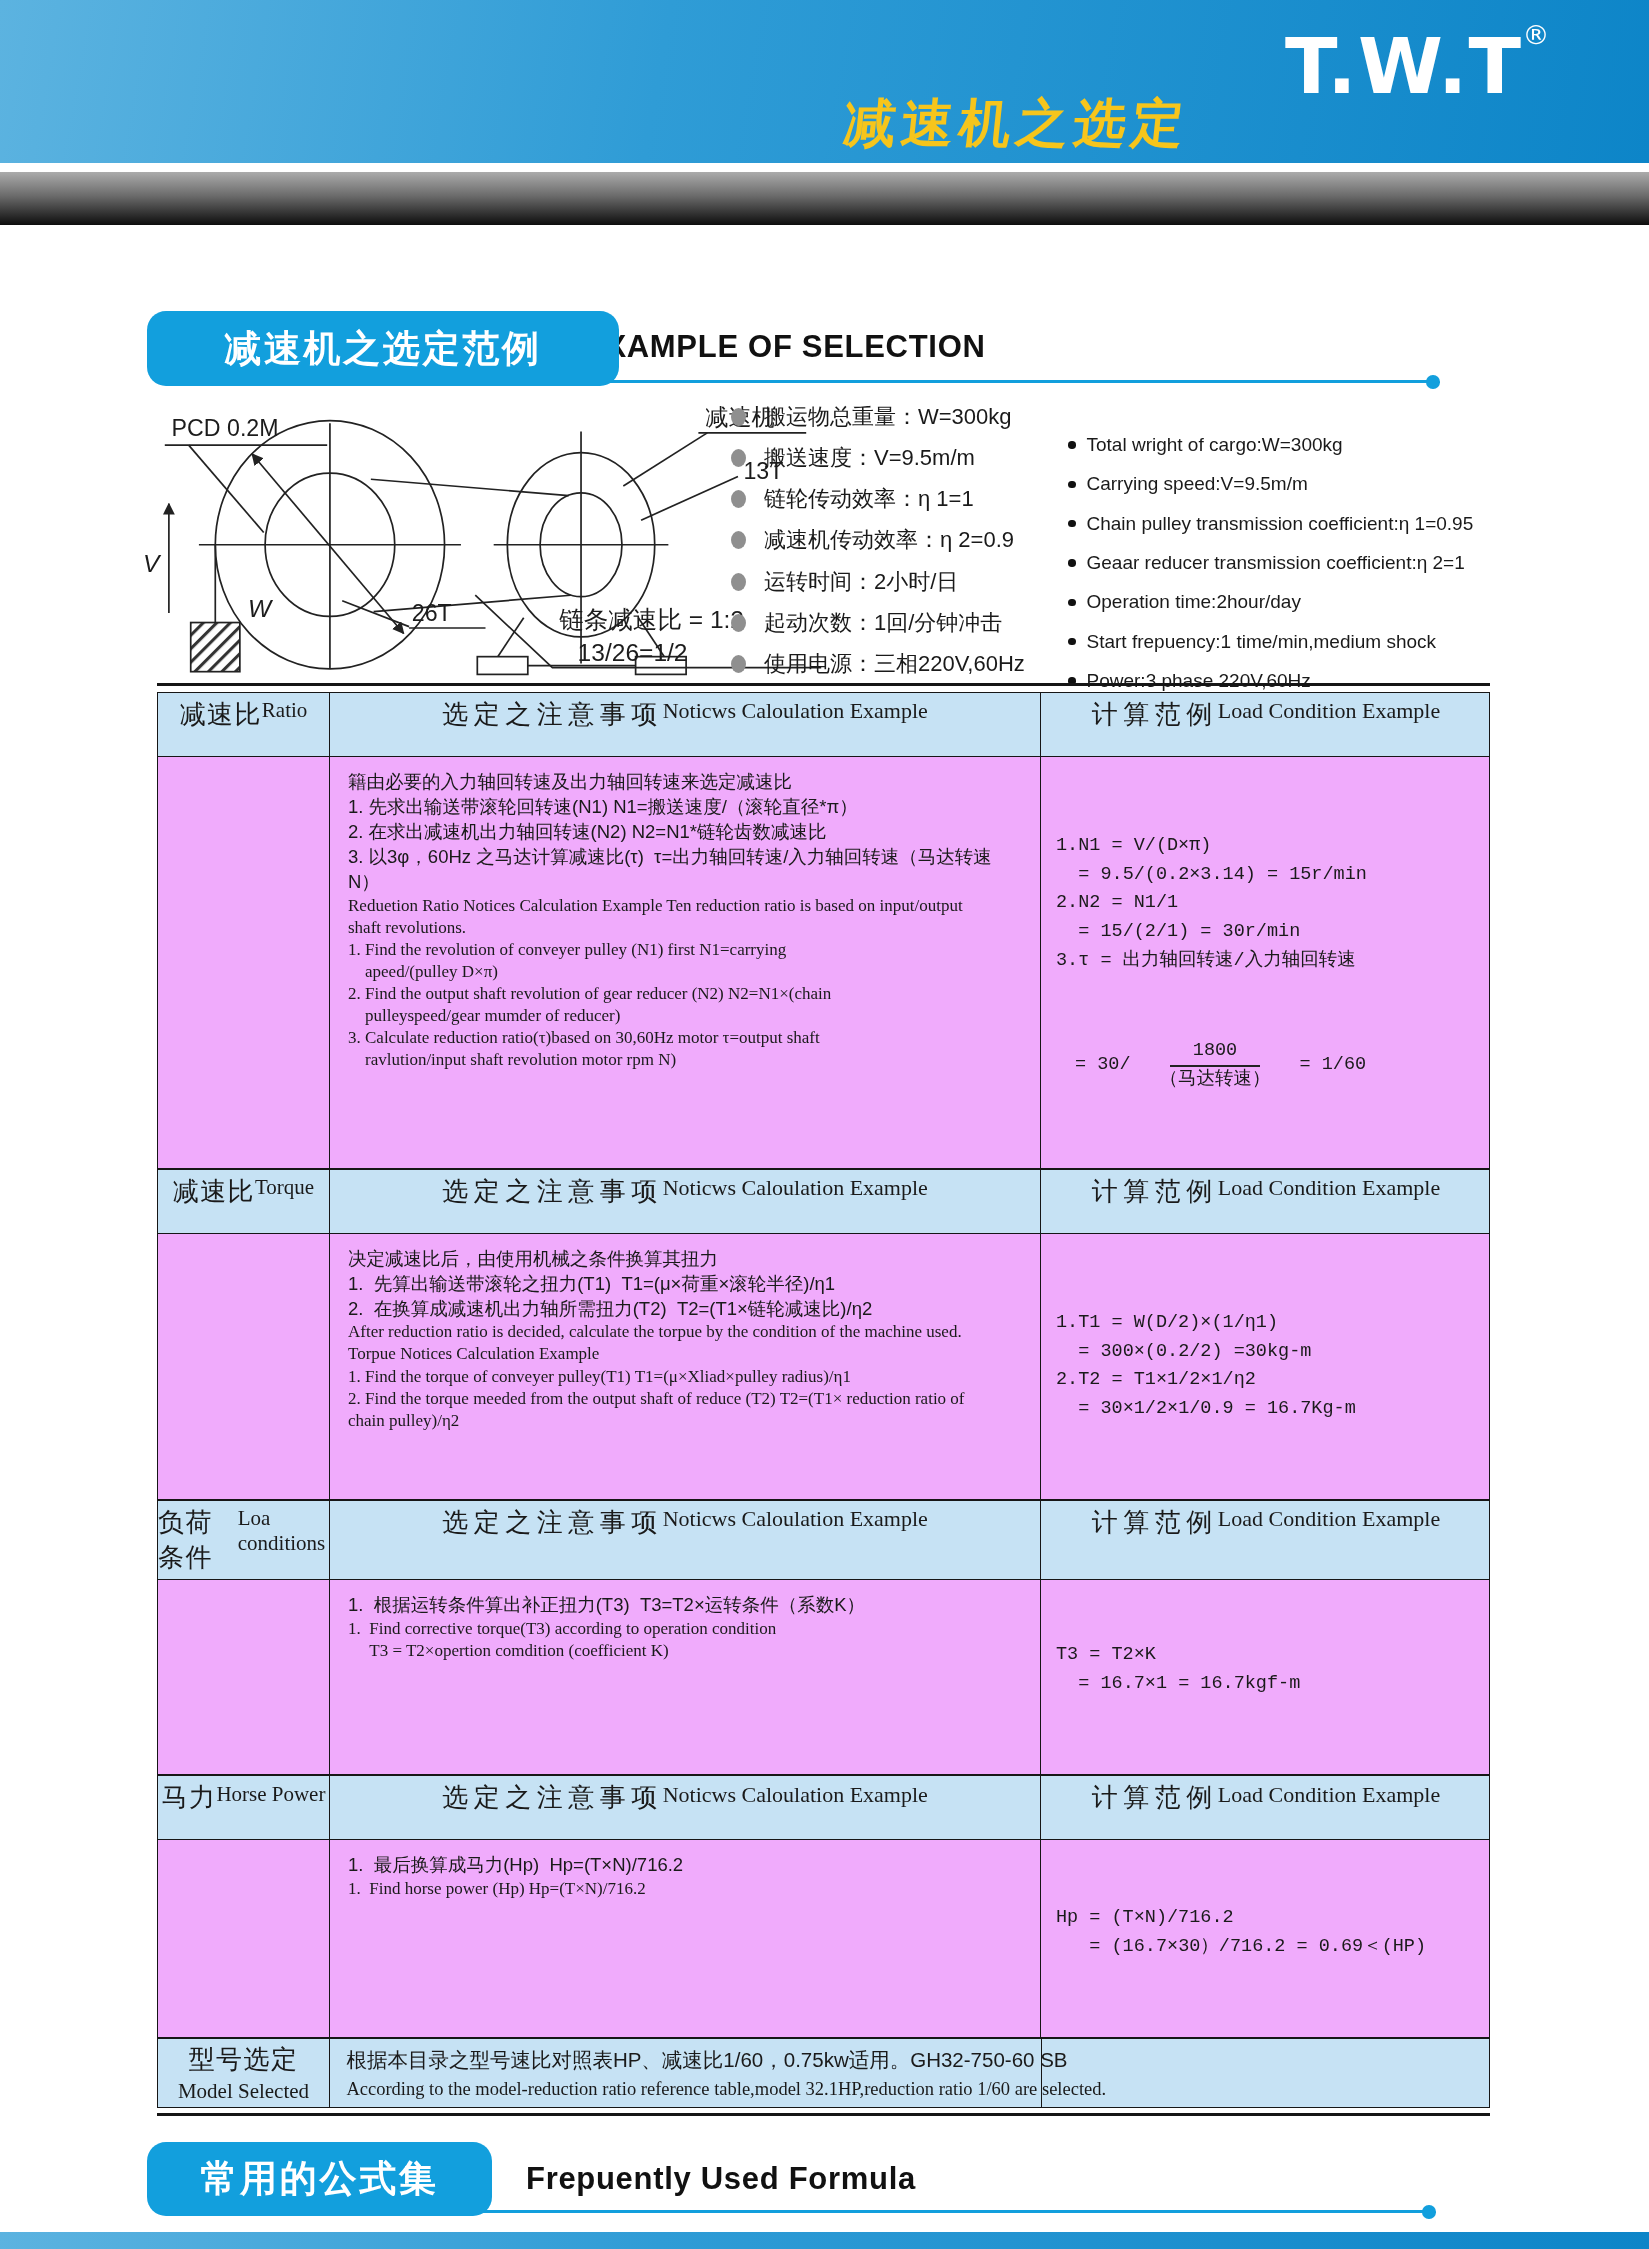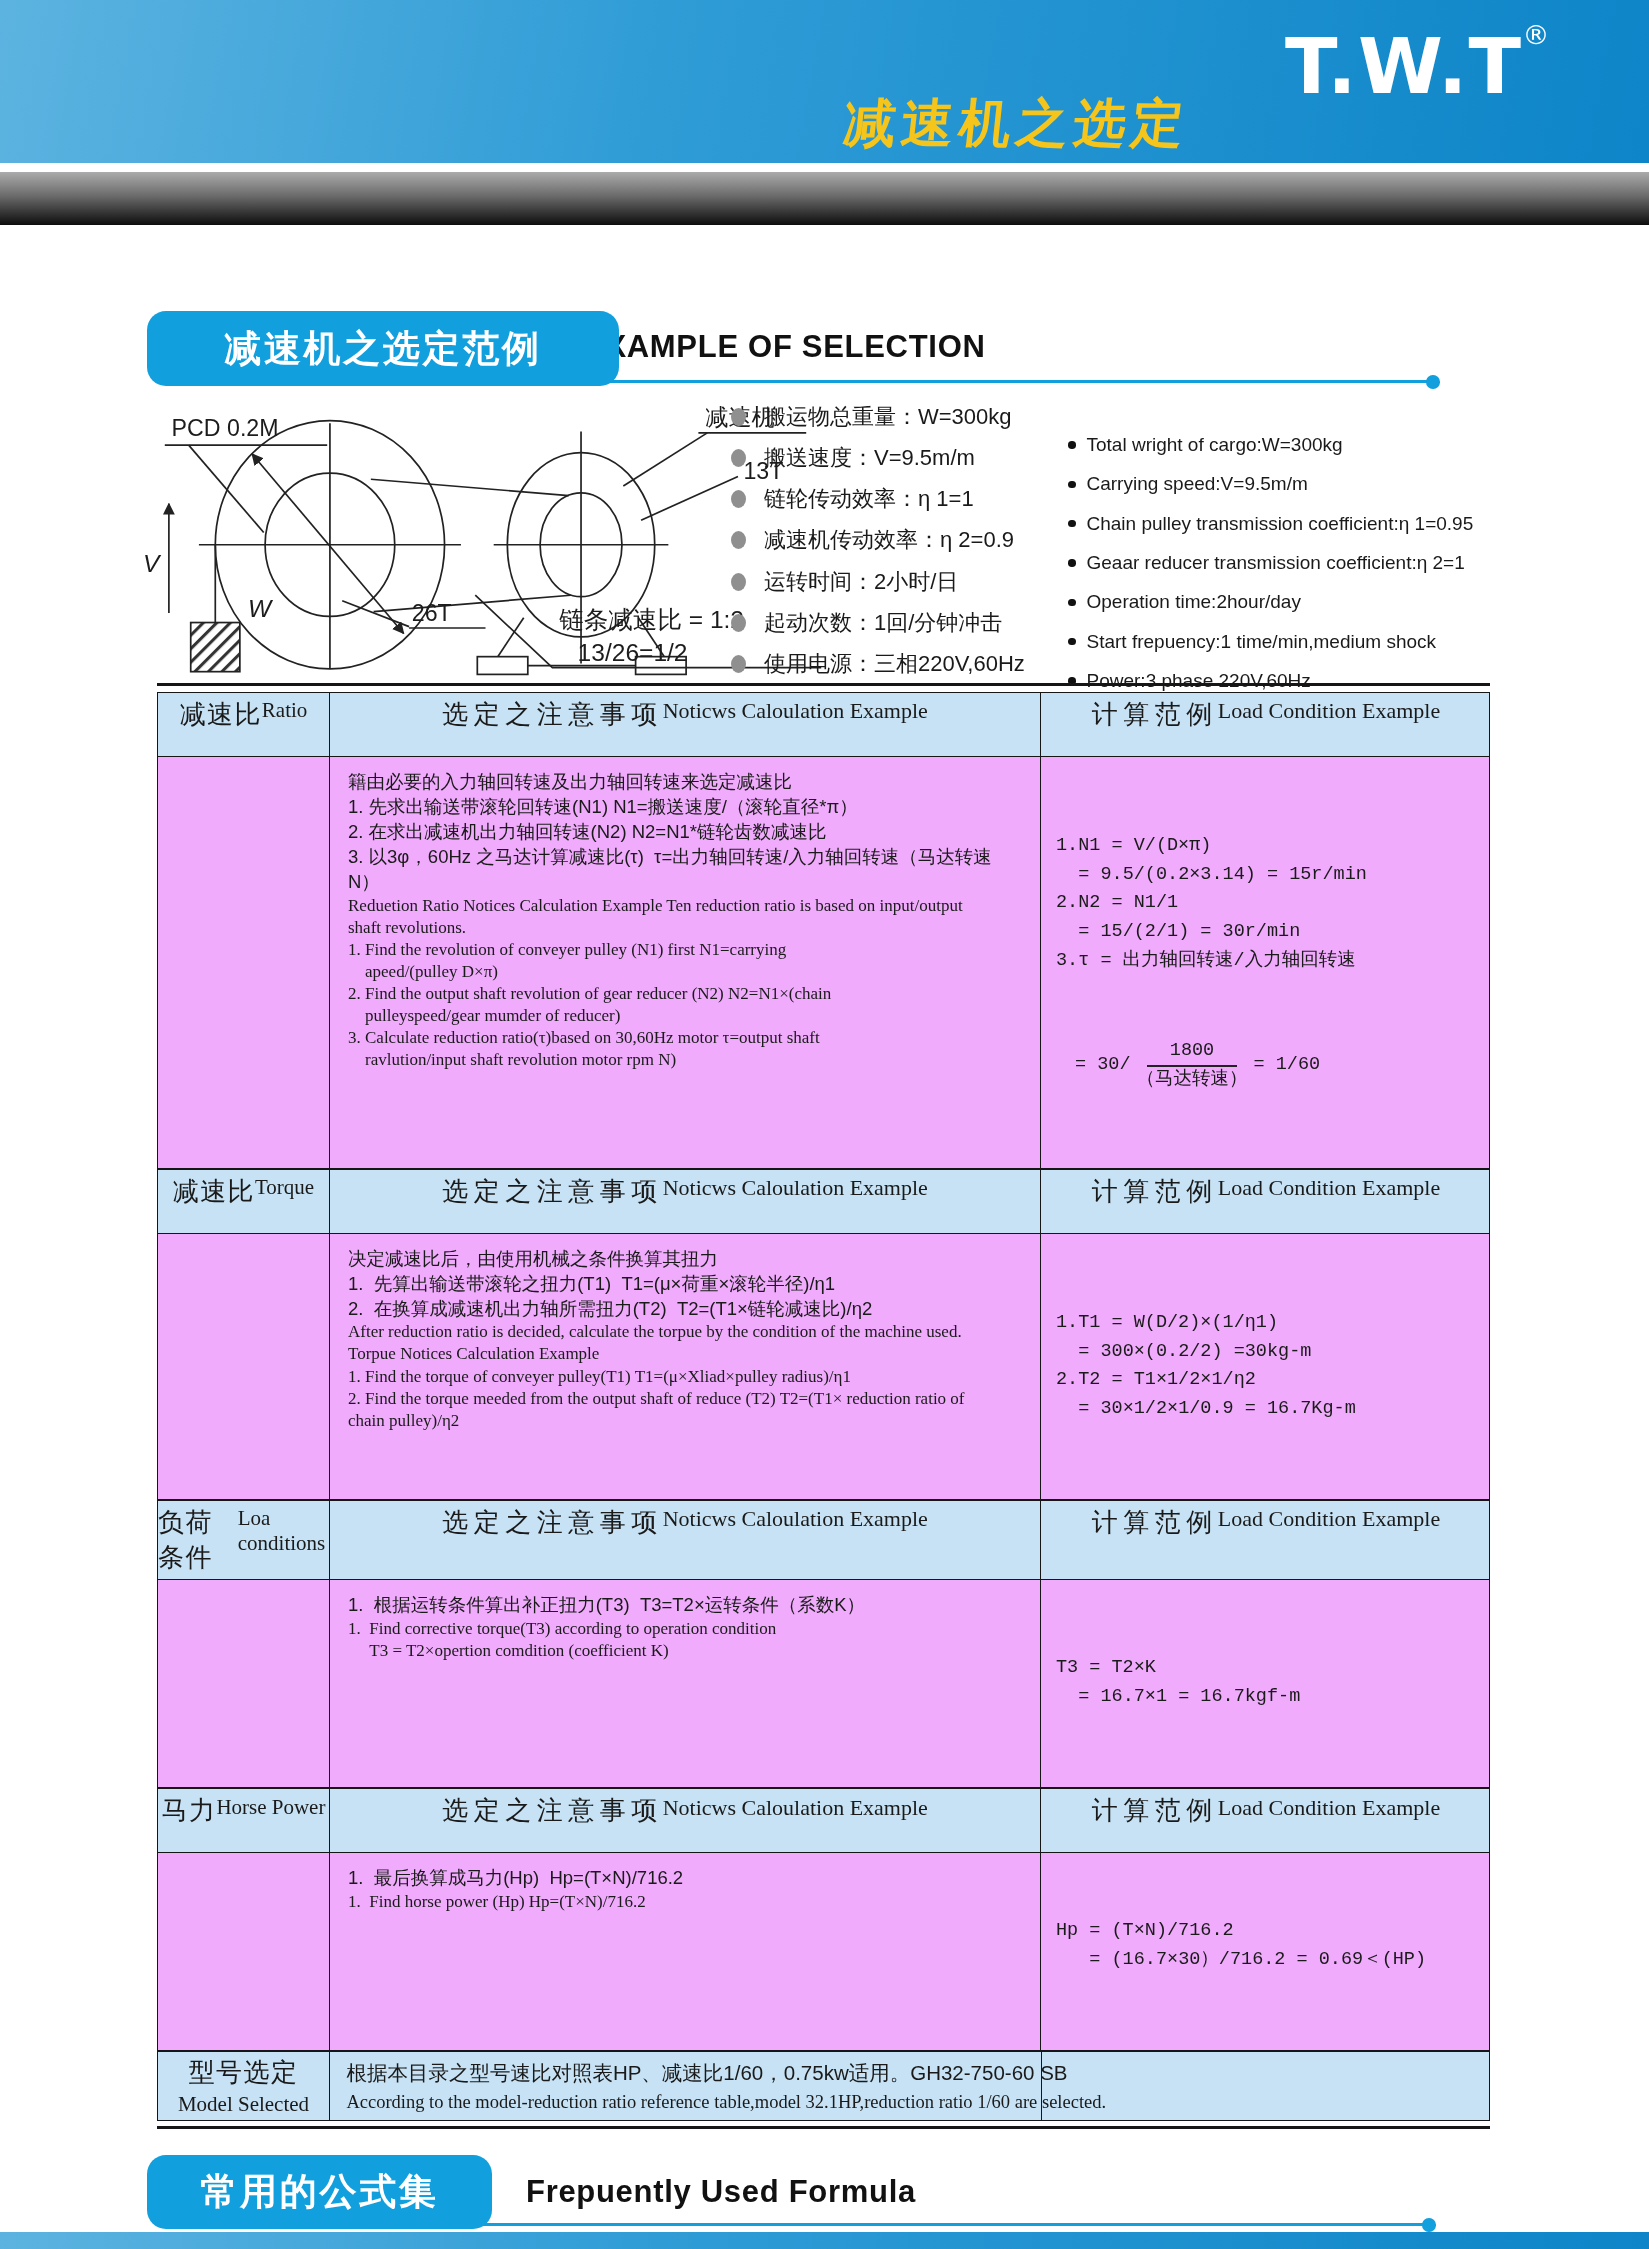--- a/index.html
+++ b/index.html
@@ -49,21 +49,21 @@
   .hdr-cell{display:flex;flex-direction:row;align-items:flex-start;justify-content:center;padding:4.1px 0;}
   .hdr-cn{font-size:26px;letter-spacing:5.5px;}
   .hdr-en{font-family:"Liberation Serif",serif;font-size:22px;margin-top:1.4px;}
   .label-cn{font-size:26px;letter-spacing:1.4px;}
   .label-en{font-family:"Liberation Serif",serif;font-size:21px;margin-top:1.4px;}
   .content-row{background:#f0abfc;}
   .notes{padding:12.3px 18px;}
   .note-cn{font-size:18.5px;line-height:1.36;white-space:pre-wrap;}
   .note-en{font-family:"Liberation Serif",serif;font-size:17px;line-height:1.3;white-space:pre-wrap;}
   .calc{padding:18px 15px;font-family:"Liberation Mono",monospace;font-size:18.5px;line-height:1.55;white-space:pre-wrap;}
-  .frac-row{display:flex;align-items:center;gap:6px;margin-top:6.8px;margin-left:19px;
+  .frac-row{display:flex;align-items:center;gap:29px;margin-top:6.8px;margin-left:19px;
             font-family:"Liberation Mono",monospace;font-size:18.5px;}
   .frac{display:inline-flex;flex-direction:column;align-items:center;line-height:1.3;}
   .frac-num{border-bottom:2.1px solid #222;padding:0 23px 1.4px 23px;}
   .frac-den{padding-top:1.4px;}
   .model-row{background:#c6e2f4;min-height:68px;}
   .model-label{display:flex;flex-direction:column;align-items:center;justify-content:center;}
   .model-cell{position:relative;padding:6.8px 16.4px;display:flex;flex-direction:column;justify-content:center;}
   .model-cn{font-size:20.5px;font-weight:500;}
   .model-en{font-family:"Liberation Serif",serif;font-size:18.5px;margin-top:4.1px;}
   .model-vdiv{position:absolute;left:711px;top:0;bottom:0;border-left:1.4px solid #161616;}
@@ -280,21 +280,21 @@
           <div></div>
           <div class="c2 notes">
             <div>
                 <div class="note-cn">1.  根据运转条件算出补正扭力(T3)  T3=T2×运转条件（系数K）</div>
               </div>
             <div>
                 <div class="note-en">1.  Find corrective torque(T3) according to operation condition</div>
                 <div class="note-en">     T3 = T2×opertion comdition (coefficient K)</div>
               </div>
           </div>
-          <div class="c3 calc" style="padding-top:17px">
+          <div class="c3 calc" style="padding-top:4px">
             <div><div class="calc-line">T3 = T2×K</div><div class="calc-line">  = 16.7×1 = 16.7kgf-m</div></div>
           </div>
         </div>
 
         <div class="sel-row hdr-row">
           <div class="hdr-cell">
             <div class="label-cn">马力</div>
             <div class="label-en">Horse Power</div>
           </div>
           <div class="hdr-cell c2">

